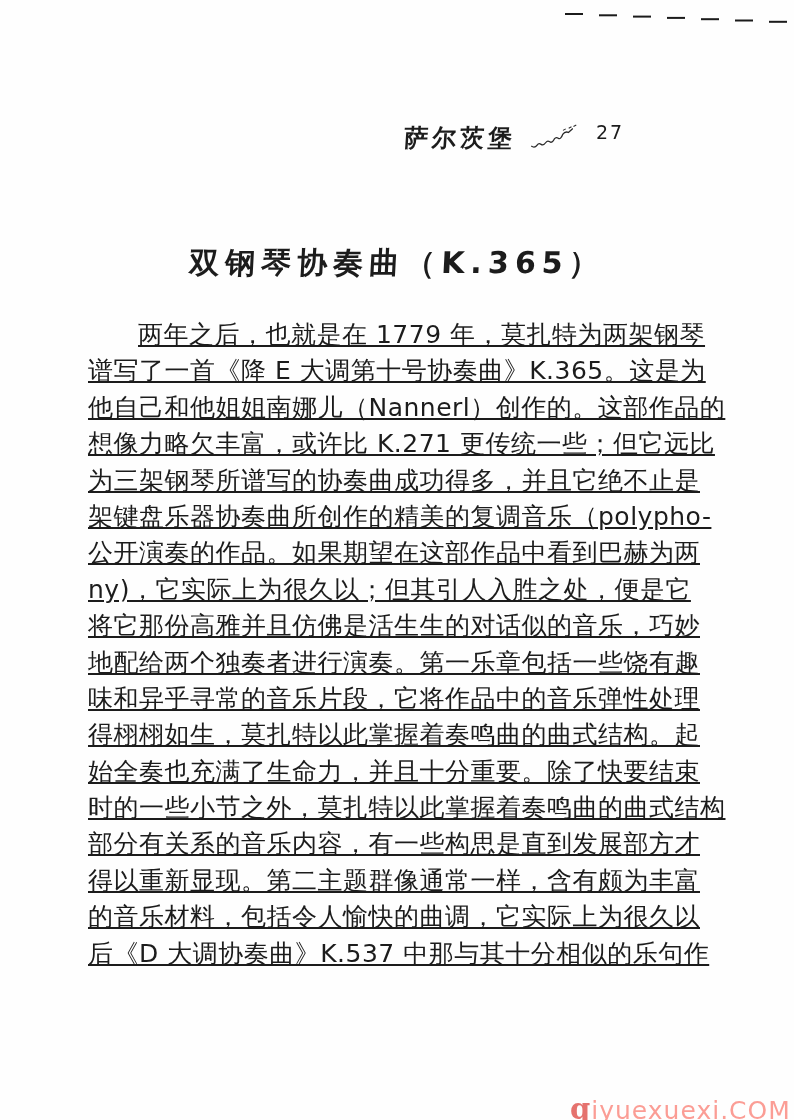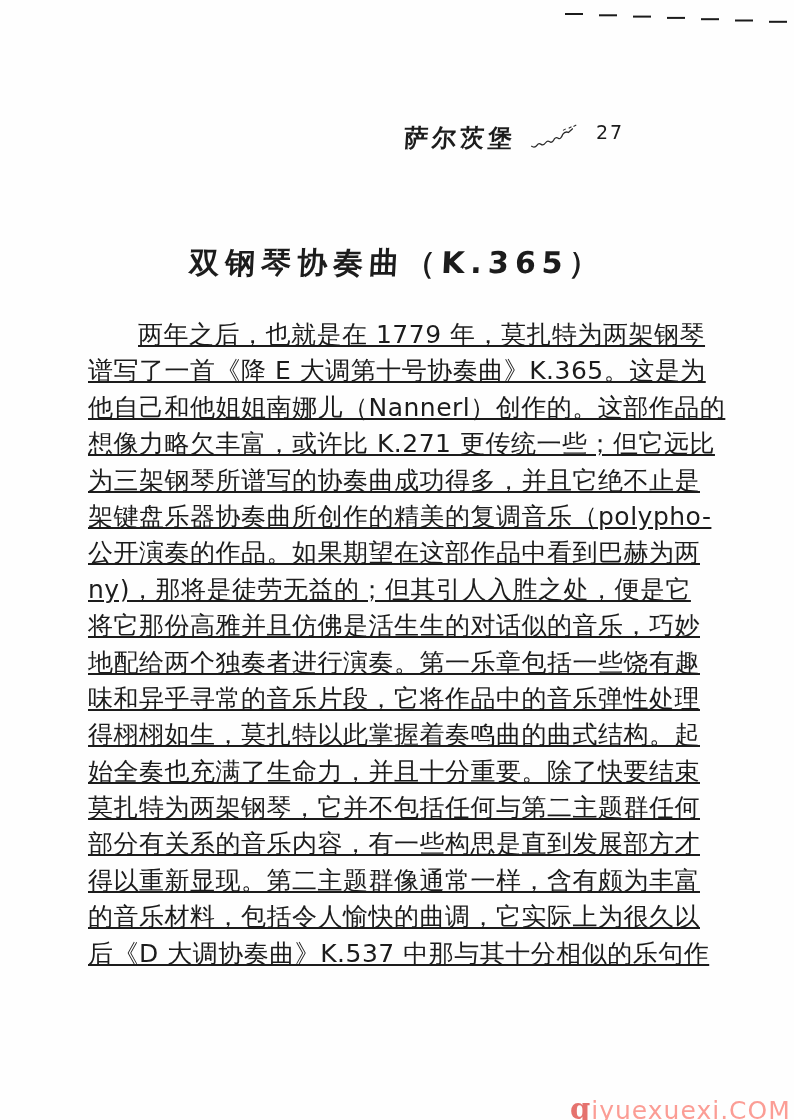--- a/index.html
+++ b/index.html
@@ -150,27 +150,27 @@
   <h1 class="chapter-title">双钢琴协奏曲（K.365）</h1>
 
   <div class="body-text">
       <div class="body-line first">两年之后，也就是在 1779 年，莫扎特为两架钢琴</div>
       <div class="body-line">谱写了一首《降 E 大调第十号协奏曲》K.365。这是为</div>
       <div class="body-line">他自己和他姐姐南娜儿（Nannerl）创作的。这部作品的</div>
       <div class="body-line">想像力略欠丰富，或许比 K.271 更传统一些；但它远比</div>
       <div class="body-line">为三架钢琴所谱写的协奏曲成功得多，并且它绝不止是</div>
       <div class="body-line">架键盘乐器协奏曲所创作的精美的复调音乐（polypho-</div>
       <div class="body-line">公开演奏的作品。如果期望在这部作品中看到巴赫为两</div>
-      <div class="body-line">ny)，那将是徒劳无益的；但其引人入胜之处，便是它</div>
+      <div class="body-line">ny)，它实际上为很久以；但其引人入胜之处，便是它</div>
       <div class="body-line">将它那份高雅并且仿佛是活生生的对话似的音乐，巧妙</div>
       <div class="body-line">地配给两个独奏者进行演奏。第一乐章包括一些饶有趣</div>
       <div class="body-line">味和异乎寻常的音乐片段，它将作品中的音乐弹性处理</div>
       <div class="body-line">得栩栩如生，莫扎特以此掌握着奏鸣曲的曲式结构。起</div>
       <div class="body-line">始全奏也充满了生命力，并且十分重要。除了快要结束</div>
-      <div class="body-line">莫扎特为两架钢琴，它并不包括任何与第二主题群任何</div>
+      <div class="body-line">时的一些小节之外，莫扎特以此掌握着奏鸣曲的曲式结构</div>
       <div class="body-line">部分有关系的音乐内容，有一些构思是直到发展部方才</div>
       <div class="body-line">得以重新显现。第二主题群像通常一样，含有颇为丰富</div>
       <div class="body-line">的音乐材料，包括令人愉快的曲调，它实际上为很久以</div>
       <div class="body-line">后《D 大调协奏曲》K.537 中那与其十分相似的乐句作</div>
     </div>
 
   <div class="watermark">
     <span class="wm-initial">q</span><span class="wm-rest">iyuexuexi.COM</span>
   </div>
 

